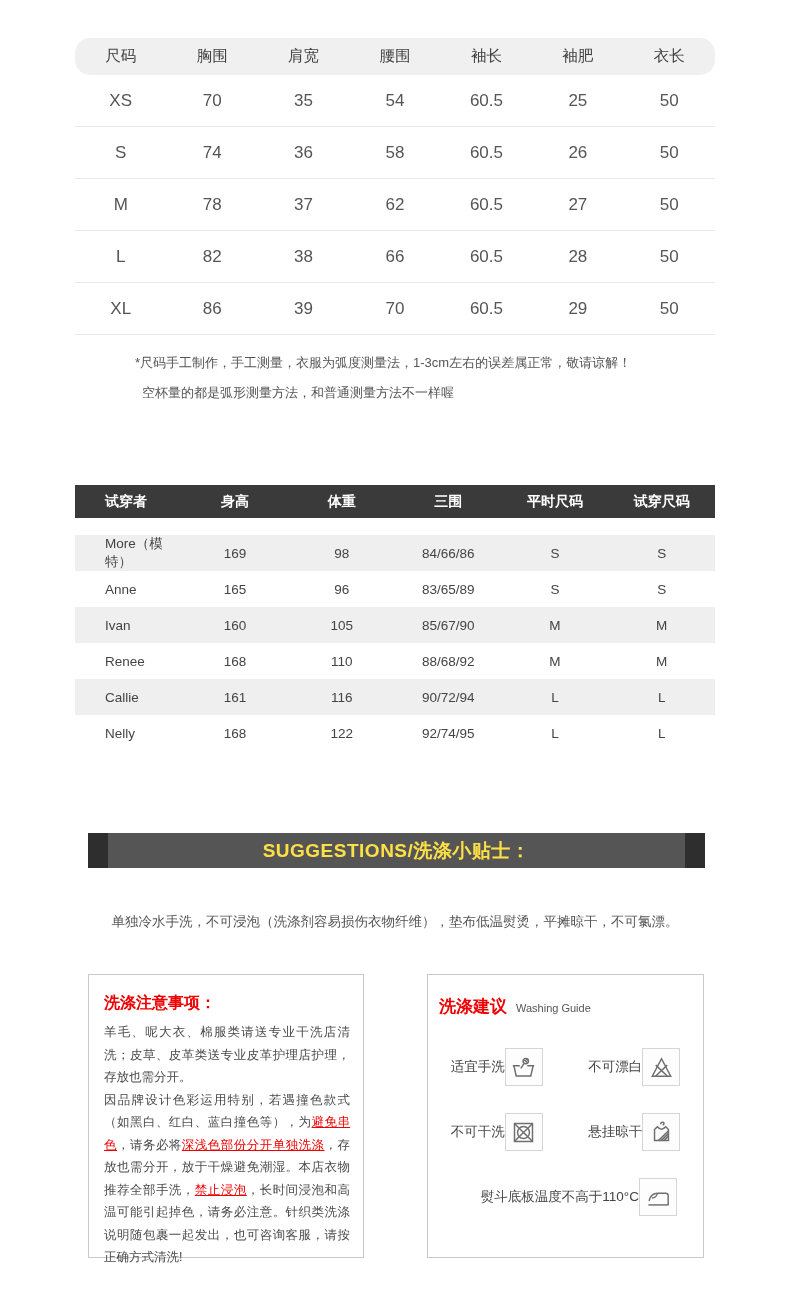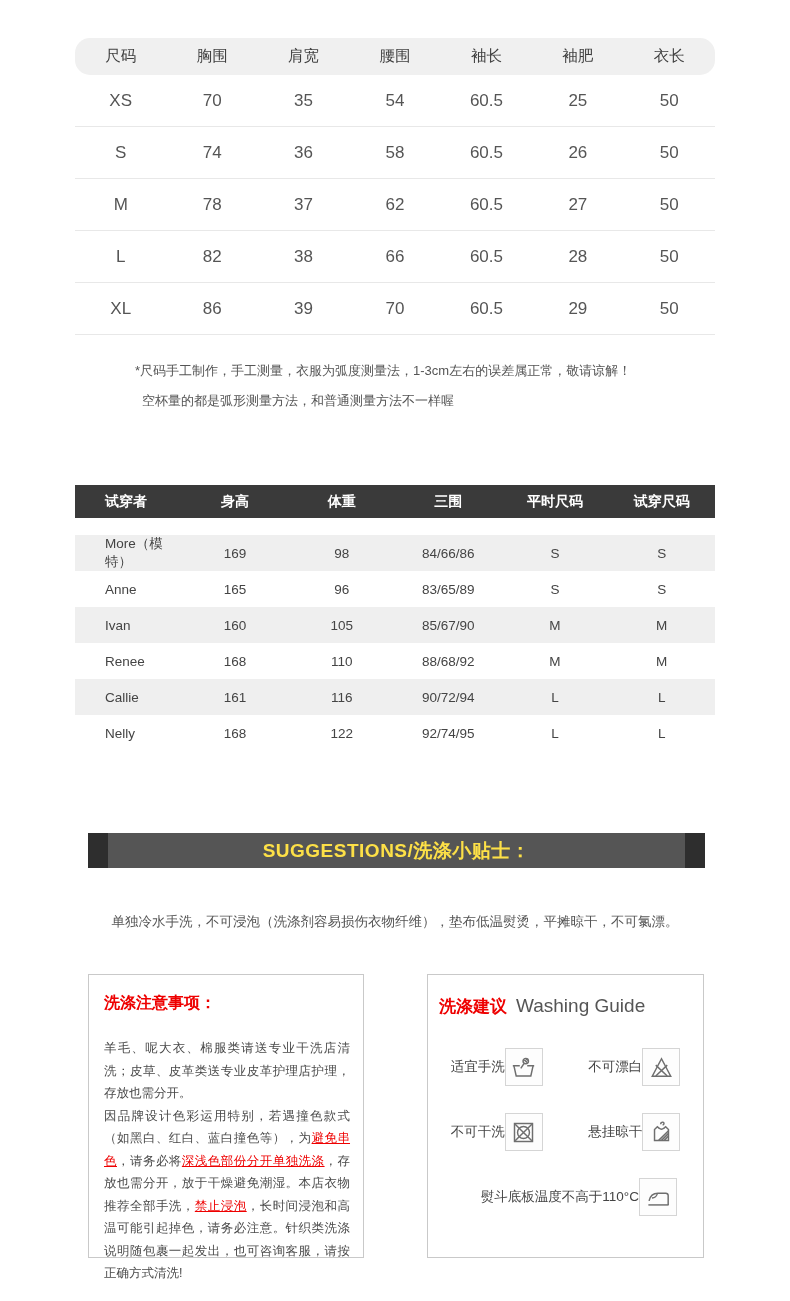--- a/index.html
+++ b/index.html
@@ -11,21 +11,21 @@
   .page{position:relative;width:790px;height:1301px;background:#fff;overflow:hidden;}
 
   
   .size-table{position:absolute;left:75px;top:38px;width:640px;}
   .st-head-row{display:grid;grid-template-columns:repeat(7,1fr);height:37px;align-items:center;background:var(--thead);border-radius:15px;}
   .st-hcell{text-align:center;font-size:15.5px;color:#3f3f3f;}
   .st-row{display:grid;grid-template-columns:repeat(7,1fr);height:52px;align-items:center;border-bottom:1px solid #e8e8e8;}
   .st-cell{text-align:center;font-size:17px;color:#555;}
 
   
-  .size-note{position:absolute;left:135px;top:356px;font-size:13px;color:#555;line-height:30px;}
+  .size-note{position:absolute;left:135px;top:348px;font-size:13px;color:#555;line-height:30px;}
   .size-note .l2{padding-left:7px;}
 
   
   .fit-table{position:absolute;left:75px;top:485px;width:640px;}
   .ft-head-row{display:grid;grid-template-columns:repeat(6,1fr);height:33px;align-items:center;background:var(--dark-header);}
   .ft-hcell{text-align:center;font-size:14px;font-weight:700;color:#fff;}
   .ft-hcell.c0{text-align:left;padding-left:30px;}
   #fit-body{margin-top:17px;}
   .ft-row{display:grid;grid-template-columns:repeat(6,1fr);height:36px;align-items:center;}
   .ft-row:nth-child(odd){background:var(--stripe);}
@@ -36,30 +36,30 @@
   .banner{position:absolute;left:88px;top:833px;width:617px;height:35px;background:var(--cap);}
   .banner-inner{position:absolute;left:20px;right:20px;top:0;bottom:0;background:var(--bar);
     color:#fde047;font-size:19px;font-weight:700;display:flex;align-items:center;justify-content:center;letter-spacing:.5px;text-align:right;}
 
   
   .wash-summary{position:absolute;left:0;top:913px;width:790px;text-align:center;font-size:13.5px;color:#555;}
 
   
   .care-box{position:absolute;top:974px;height:284px;border:1px solid #c9c9c9;background:#fff;}
   .notice-box{left:88px;width:276px;padding:14px 13px 0 15px;}
-  .notice-title{color:var(--red);font-size:16px;font-weight:700;margin:4px 0 23px;}
+  .notice-title{color:var(--red);font-size:16px;font-weight:700;margin:4px 0 7px;}
   .notice-text{font-size:12.5px;color:#4a4a4a;line-height:22.5px;text-align:justify;}
   .notice-text p{margin:0;}
   .red{color:var(--red);}
   .red.u{text-decoration:underline;}
 
   .guide-box{left:427px;width:277px;padding:20px 0 0 0;}
   .guide-title{display:flex;align-items:baseline;gap:9px;padding-left:11px;}
   .guide-title .cn{color:var(--red);font-size:17px;font-weight:700;}
-  .guide-title .en{color:#555;font-size:19px;}
+  .guide-title .en{color:#555;font-size:11px;}
   .guide-items{margin-top:30px;display:grid;grid-template-columns:1fr 1fr;row-gap:27px;}
   .wg-item{display:flex;align-items:center;justify-content:center;}
   .wg-item.wide{grid-column:1 / -1;justify-content:flex-end;padding-right:26px;}
   .wg-label{font-size:13.5px;color:#444;white-space:nowrap;}
   .icon-box{width:38px;height:38px;border:1px solid #d5d5d5;background:#fdfdfd;display:flex;align-items:center;justify-content:center;flex:0 0 auto;}
   .icon-box svg{stroke:#6e6e6e;fill:none;stroke-width:1.3;}
 </style>
 </head>
 <body>
 

